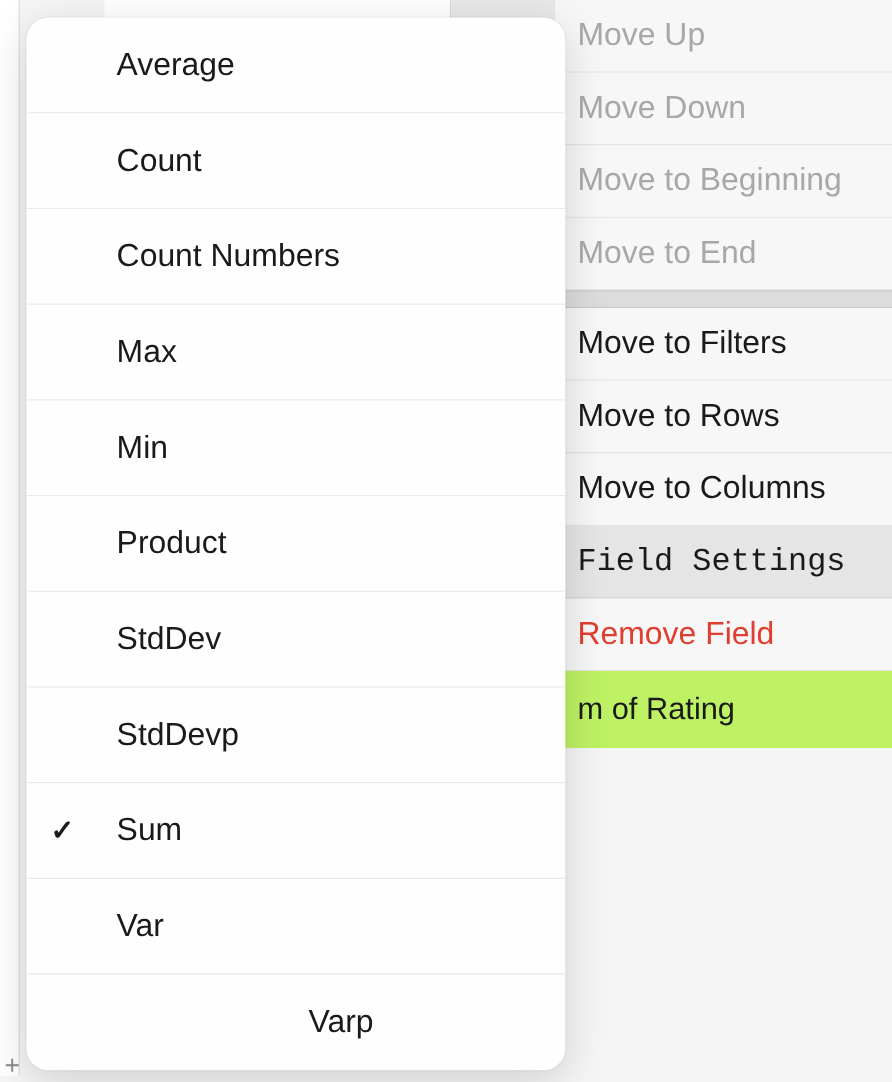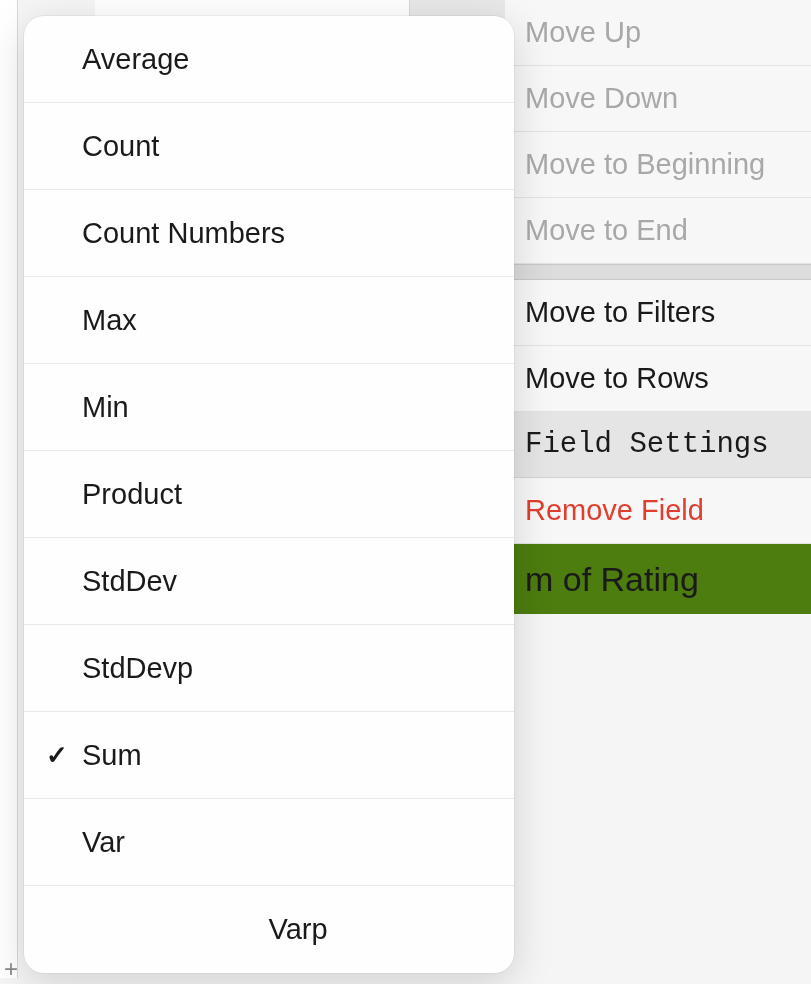--- a/index.html
+++ b/index.html
@@ -103,42 +103,42 @@
       background: #dcdcdc;
       border-top: 1px solid #c8c8c8;
       border-bottom: 1px solid #c8c8c8;
     }
     
     .context-footer {
       height: 70px;
       display: flex;
       align-items: center;
       padding-left: 20px;
-      font-size: 34px;
-      color: #1a1a1a;
-      background: #4d7c0f;
+      font-size: 28px;
+      color: #1a1a1a;
+      background: #bef264;
     }
     
     
     .popover {
       position: absolute;
       top: 16px;
       left: 24px;
       width: 490px;
       background: #fefefe;
       border-radius: 20px;
       box-shadow: 0 10px 40px rgba(0,0,0,0.15), 0 0 0 1px rgba(0,0,0,0.04);
       overflow: hidden;
     }
     
     .popover-item {
       height: 87px;
       display: flex;
       align-items: center;
-      padding-left: 58px;
+      padding-left: 82px;
       font-size: 29px;
       font-weight: 500;
       color: #1a1a1a;
       border-bottom: 1px solid #e8e8e8;
       cursor: pointer;
       position: relative;
     }
     
     .popover-item:last-child {
       border-bottom: none;
@@ -162,20 +162,21 @@
 <div class="plus-handle">+</div>
 
 <div class="context-menu">
   <div class="context-item disabled">Move Up</div>
   <div class="context-item disabled">Move Down</div>
   <div class="context-item disabled">Move to Beginning</div>
   <div class="context-item disabled">Move to End</div>
   <div class="context-separator"></div>
   <div class="context-item">Move to Filters</div>
   <div class="context-item">Move to Rows</div>
+  <div class="context-item">Move to Columns</div>
   <div class="context-item highlighted">Field Settings</div>
   <div class="context-item danger">Remove Field</div>
   <div class="context-footer">m of Rating</div>
 </div>
 
 <div class="popover">
   <div class="popover-item">
     <span>Average</span>
   </div>
   <div class="popover-item">

